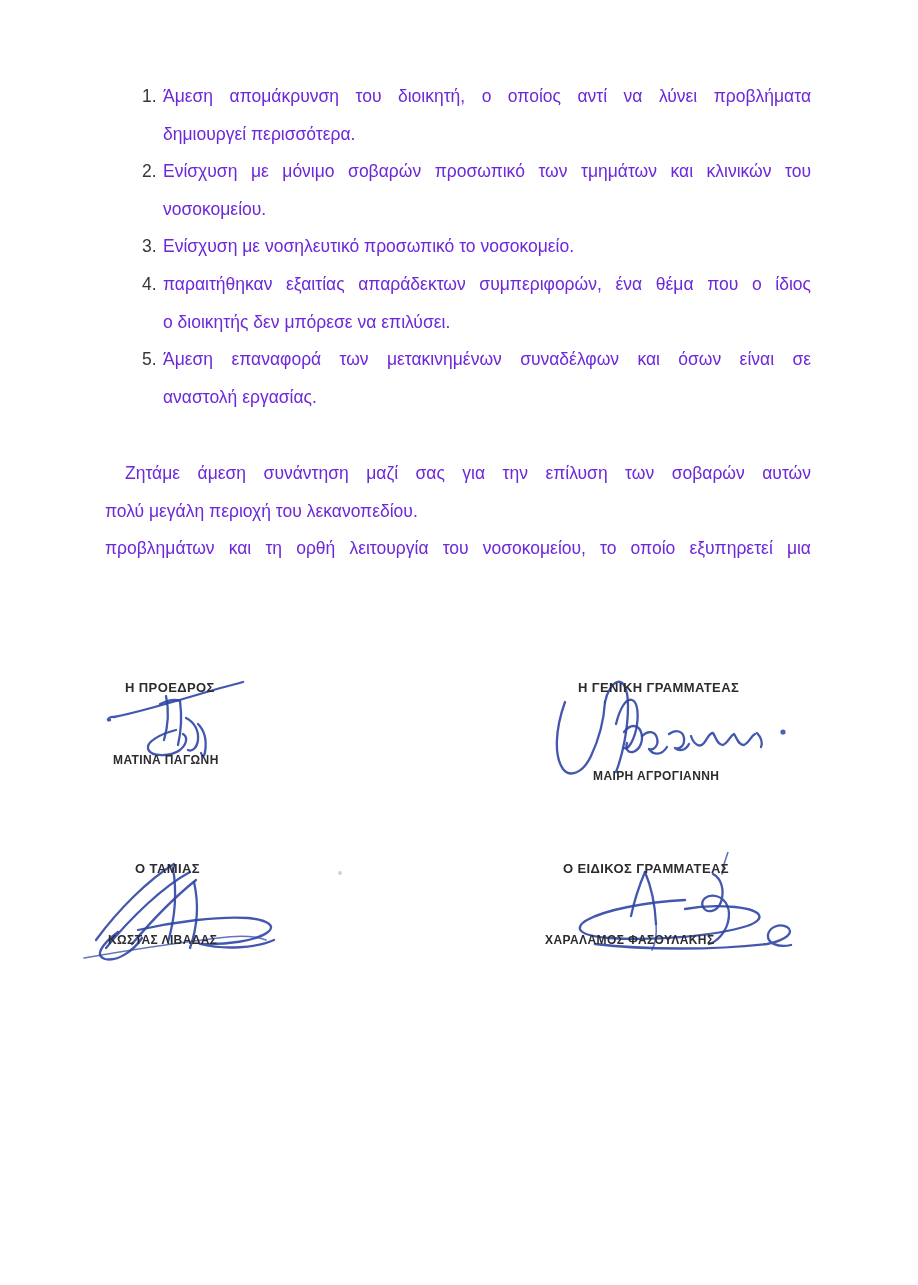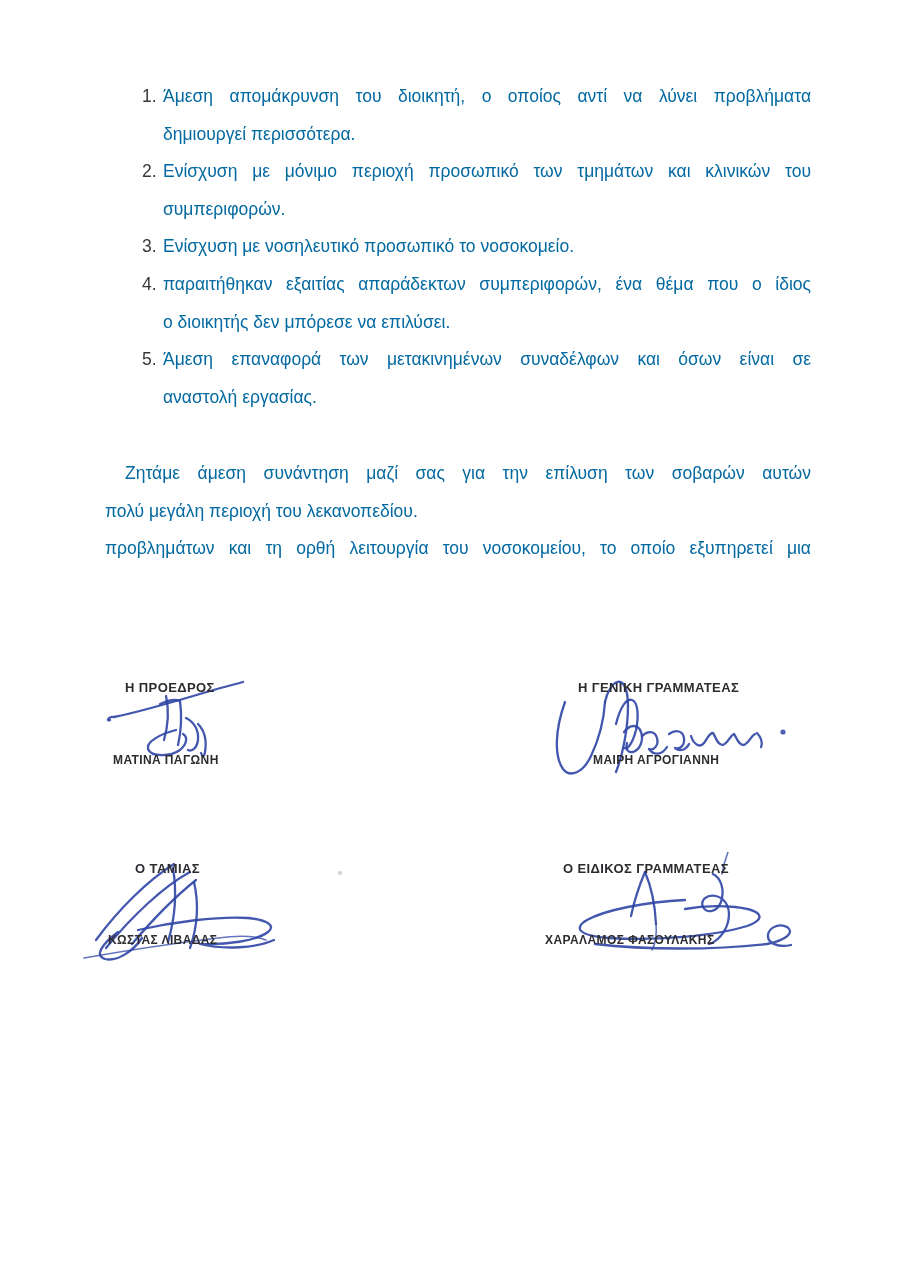--- a/index.html
+++ b/index.html
@@ -10,21 +10,21 @@
     background:#ffffff;
     font-family:"Liberation Sans","DejaVu Sans",sans-serif;
     color:#3a3a3e;
     overflow:hidden;
   }
   
   .demands{position:absolute;left:142px;top:78px;width:670px;margin:0;padding:0;list-style:none;}
   .demand{display:flex;align-items:flex-start;}
   .num{flex:0 0 21px;width:21px;font-size:17.5px;line-height:37.6px;color:#38383c;}
   .txt{width:648px;}
-  .ln{font-size:17.5px;line-height:37.6px;height:37.6px;overflow:hidden;color:#0369a1;}
+  .ln{font-size:17.5px;line-height:37.6px;height:37.6px;overflow:hidden;color:#6d28d9;}
   .j{text-align:justify;text-align-last:justify;}
   .ind{text-indent:20px;}
   
   .closing{position:absolute;left:105px;top:455px;width:706px;}
   
   .sig{position:absolute;}
   .sig .role,.sig .name{
     position:absolute;font-weight:bold;white-space:nowrap;
     color:#2c2c30;letter-spacing:.4px;
   }
@@ -32,21 +32,21 @@
   .sig .name{font-size:12px;}
   .scrawl{position:absolute;left:0;top:0;}
   .scrawl path{fill:none;stroke:#2f45a5;stroke-width:2.3;stroke-linecap:round;stroke-linejoin:round;opacity:.9;}
   .scrawl .thin{stroke-width:1.6;opacity:.75;}
   .scrawl .dot{fill:#2f45a5;stroke:none;opacity:.85;}
   .sig-president{left:100px;top:672px;width:270px;height:118px;}
   .sig-president .role{left:25px;top:8px;}
   .sig-president .name{left:13px;top:81px;}
   .sig-gensec{left:550px;top:672px;width:285px;height:118px;}
   .sig-gensec .role{left:28px;top:8px;}
-  .sig-gensec .name{left:43px;top:81px;}
+  .sig-gensec .name{left:43px;top:97px;}
   .sig-treasurer{left:78px;top:852px;width:295px;height:112px;}
   .sig-treasurer .role{left:57px;top:9px;}
   .sig-treasurer .name{left:30px;top:81px;}
   .sig-specsec{left:535px;top:852px;width:300px;height:112px;}
   .sig-specsec .role{left:28px;top:9px;}
   .sig-specsec .name{left:10px;top:81px;}
   
   .speckle{position:absolute;width:4px;height:4px;border-radius:50%;background:#c2b3ae;opacity:.65;}
 </style>
 </head>
@@ -58,22 +58,22 @@
     <li class="demand">
       <span class="num">1.</span>
       <div class="txt">
         <div class="ln j">Άμεση απομάκρυνση του διοικητή, ο οποίος αντί να λύνει προβλήματα</div>
         <div class="ln">δημιουργεί περισσότερα.</div>
       </div>
     </li>
     <li class="demand">
       <span class="num">2.</span>
       <div class="txt">
-        <div class="ln j">Ενίσχυση με μόνιμο περιοχή προσωπικό των τμημάτων και κλινικών του</div>
-        <div class="ln">συμπεριφορών.</div>
+        <div class="ln j">Ενίσχυση με μόνιμο σοβαρών προσωπικό των τμημάτων και κλινικών του</div>
+        <div class="ln">νοσοκομείου.</div>
       </div>
     </li>
     <li class="demand">
       <span class="num">3.</span>
       <div class="txt">
         <div class="ln">Ενίσχυση με νοσηλευτικό προσωπικό το νοσοκομείο.</div>
       </div>
     </li>
     <li class="demand">
       <span class="num">4.</span>

